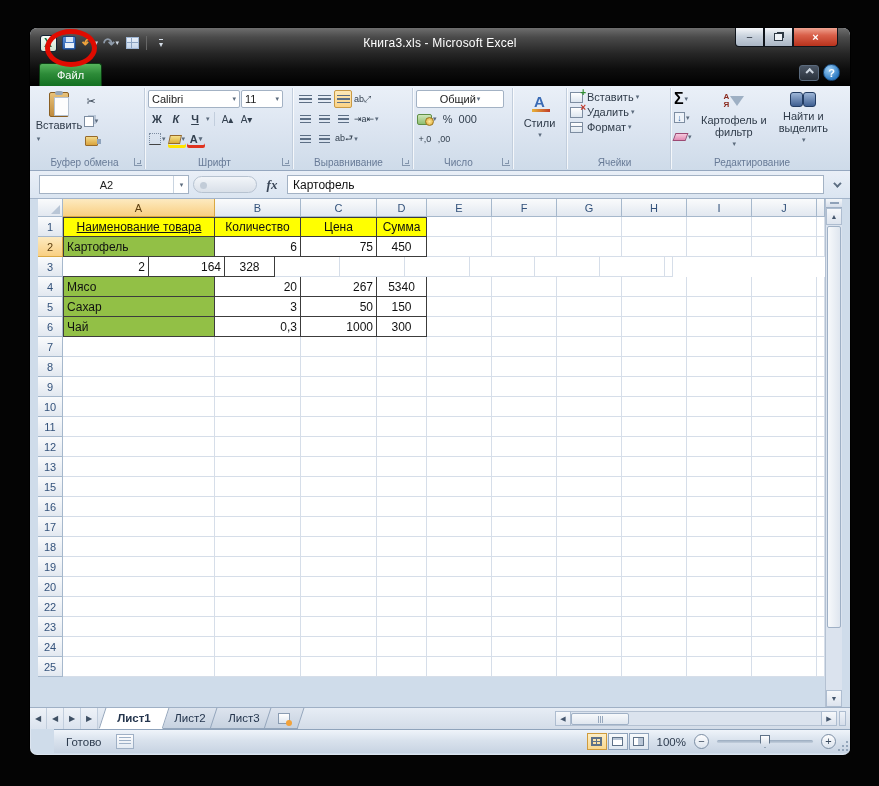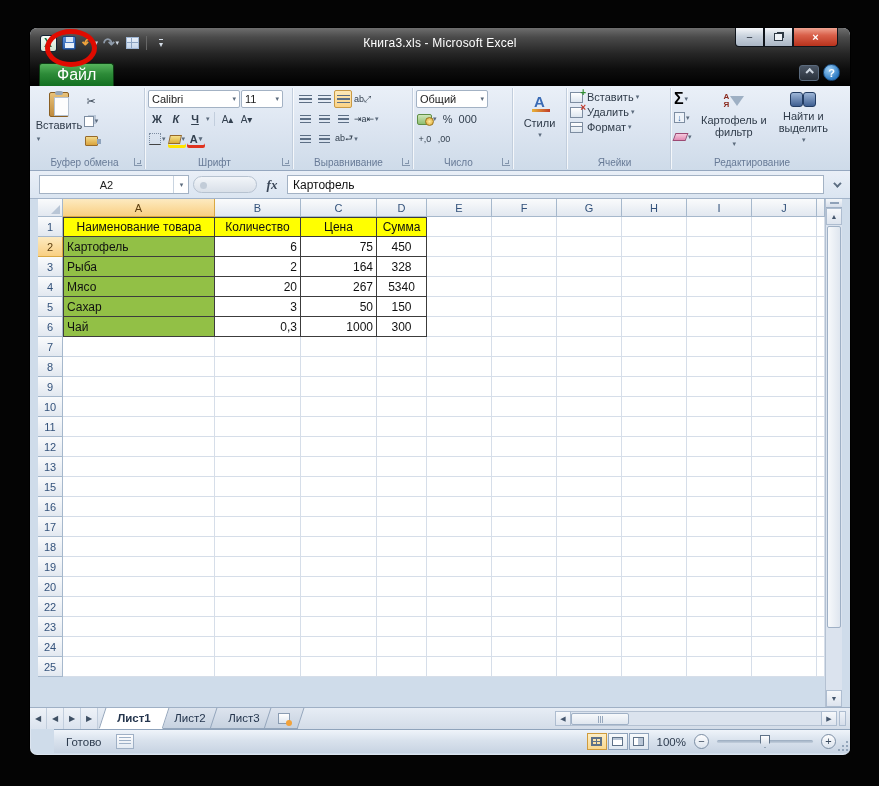--- a/index.html
+++ b/index.html
@@ -29,21 +29,21 @@
   .winbtns{position:absolute;top:0;right:12px;display:flex;height:19px;z-index:3;}
   .wb{width:29px;border:1px solid #10151c;border-top:none;background:linear-gradient(#f5f7fa,#c9d2dd 45%,#aab6c5);
       display:flex;align-items:center;justify-content:center;font-size:11px;color:#27303c;}
   .wb:first-child{border-radius:0 0 0 4px;}
   .wb.close{width:45px;background:linear-gradient(#f0a492,#d9604a 40%,#b8321c);color:#fff;border-radius:0 0 4px 0;font-weight:bold;}
   .restore-ico{width:9px;height:8px;border:1px solid #2c3743;background:#eef2f7;box-shadow:2px -2px 0 -1px #2c3743;}
   
   .red-circle{position:absolute;left:15px;top:1px;width:52px;height:38px;border:5px solid #e00b00;border-radius:50%;z-index:50;}
   
   .tabrow{position:absolute;left:0;right:0;bottom:0;height:27px;display:flex;align-items:flex-end;padding-left:9px;}
-  .file-tab{height:23px;padding:0 17px;margin-right:4px;display:flex;align-items:center;color:#fff;font-size:16px;
+  .file-tab{height:23px;padding:0 17px;margin-right:4px;display:flex;align-items:center;color:#fff;font-size:11px;
             background:linear-gradient(#56b45c,#2d8b38 45%,#137021);border:1px solid #0d3d14;border-bottom:none;border-radius:3px 3px 0 0;}
   .rtabs{display:flex;align-items:flex-end;height:100%;}
   .rtab{height:22px;padding:0 9px;display:flex;align-items:center;color:#f2f2f2;font-size:12px;border-right:1px solid rgba(255,255,255,.16);}
   .rtab.active{background:linear-gradient(#f6f9fd,#e4ebf4);color:#222;border:1px solid #8a9cb2;border-bottom:none;
                border-radius:2px 2px 0 0;height:24px;padding:0 12px;}
   .tab-ctrls{margin-left:auto;display:flex;align-items:center;gap:4px;padding-right:10px;height:100%;}
   .chev-btn{width:20px;height:16px;border:1px solid #5a6a7d;border-radius:3px;background:linear-gradient(#4c5766,#2a323c);display:flex;align-items:center;justify-content:center;}
   .chev{width:6px;height:6px;border-left:2px solid #cfd8e2;border-top:2px solid #cfd8e2;transform:rotate(45deg) translateY(-1px);}
   .help-btn{width:17px;height:17px;border-radius:50%;background:radial-gradient(circle at 35% 30%,#9fd1f7,#2f7cc4 70%);color:#fff;
             font-size:11px;font-weight:bold;display:flex;align-items:center;justify-content:center;border:1px solid #1c4f82;}
@@ -116,21 +116,21 @@
   .ch{background:linear-gradient(#fafbfc,#e2e8f0);border-right:1px solid #a6b8cc;border-bottom:1px solid #a6b8cc;
       display:flex;align-items:center;justify-content:center;font-size:11px;color:#33527b;}
   .ch.selhdr,.rh.selhdr{background:linear-gradient(#fdeac0,#f9cf82);border-color:#d9a843;color:#5d3f10;}
   .row{display:flex;height:20px;}
   .rh{width:25px;background:linear-gradient(#fafbfc,#e2e8f0);border-right:1px solid #a6b8cc;border-bottom:1px solid #a6b8cc;
       display:flex;align-items:center;justify-content:center;font-size:11px;color:#33527b;}
   .cell{border-right:1px solid #d6dee9;border-bottom:1px solid #d6dee9;font-size:12px;color:#111;display:flex;align-items:center;padding:0 3px;overflow:hidden;white-space:nowrap;position:relative;}
   .cell.right{justify-content:flex-end;} .cell.ctr{justify-content:center;} 
   .cell.tb{border-right:1px solid #3c3c3c;border-bottom:1px solid #3c3c3c;}
   .cell.tb-l{border-left:1px solid #3c3c3c;} .cell.tb-t{border-top:1px solid #3c3c3c;}
-  .cell.und{}
+  .cell.und{text-decoration:underline;}
   
   .vscroll{position:absolute;left:795px;top:0;width:17px;height:100%;background:#dbe3ee;border-left:1px solid #b4c1d2;}
   .vsplit{height:9px;background:linear-gradient(#f4f7fa,#d6deea);border-bottom:1px solid #9fb0c5;display:flex;align-items:center;justify-content:center;}
   .vsplit:before{content:"";width:9px;height:2px;background:#8fa1b8;}
   .sbtn{height:17px;display:flex;align-items:center;justify-content:center;background:linear-gradient(#f6f8fb,#dde4ee);border:1px solid #aebdd0;font-size:7px;color:#44566d;}
   .vthumb{position:absolute;left:1px;right:1px;top:27px;height:402px;background:linear-gradient(90deg,#f7f9fb,#dfe6ef);border:1px solid #9fb0c5;border-radius:2px;}
   .vdown{position:absolute;bottom:0;left:0;right:0;}
   
   .tabsrow{height:22px;background:linear-gradient(#e7edf5,#d3dce8);border-top:1px solid #9fb0c5;display:flex;align-items:stretch;position:relative;}
   .tnav{width:17px;display:flex;align-items:center;justify-content:center;font-size:8px;color:#3f5064;border-right:1px solid #c2cedd;background:linear-gradient(#eef2f8,#dbe3ee);}
@@ -338,21 +338,21 @@
               <span class="caret">▾</span>
             </div>
         </div>
       </div>
       <div class="grp-label">Выравнивание</div>
       <div class="launcher"></div>
     </div>
 
     <div class="grp" style="width:100px;">
       <div class="rowset">
-        <div class="combo" style="width:72px;">
+        <div class="combo" style="width:88px;justify-content:center;">
             <span>Общий</span>
             <span class="caret">▾</span>
           </div>
         <div class="rrow">
           <div class="ib">
               <div class="coin"></div>
               <span class="caret">▾</span>
             </div>
           <div class="ib">%</div>
           <div class="ib">000</div>
@@ -502,23 +502,20 @@
           <div class="cell" style="width: 65px;"></div>
           <div class="cell" style="width: 65px;"></div>
           <div class="cell" style="width: 65px;"></div>
           <div class="cell" style="width: 65px;"></div>
           <div class="cell" style="width: 65px;"></div>
           <div class="cell" style="width: 65px;"></div>
           <div class="cell" style="width: 8px;"></div>
         </div>
         <div class="row">
           <div class="rh">3</div>
-          <div class="cell tb tb-l" style="background: rgb(146, 192, 70); width: 152px;">
-            <span>Рыба</span>
-          </div>
           <div class="cell tb right" style="width: 86px;">
             <span>2</span>
           </div>
           <div class="cell tb right" style="width: 76px;">
             <span>164</span>
           </div>
           <div class="cell tb ctr" style="width: 50px;">
             <span>328</span>
           </div>
           <div class="cell" style="width: 65px;"></div>

